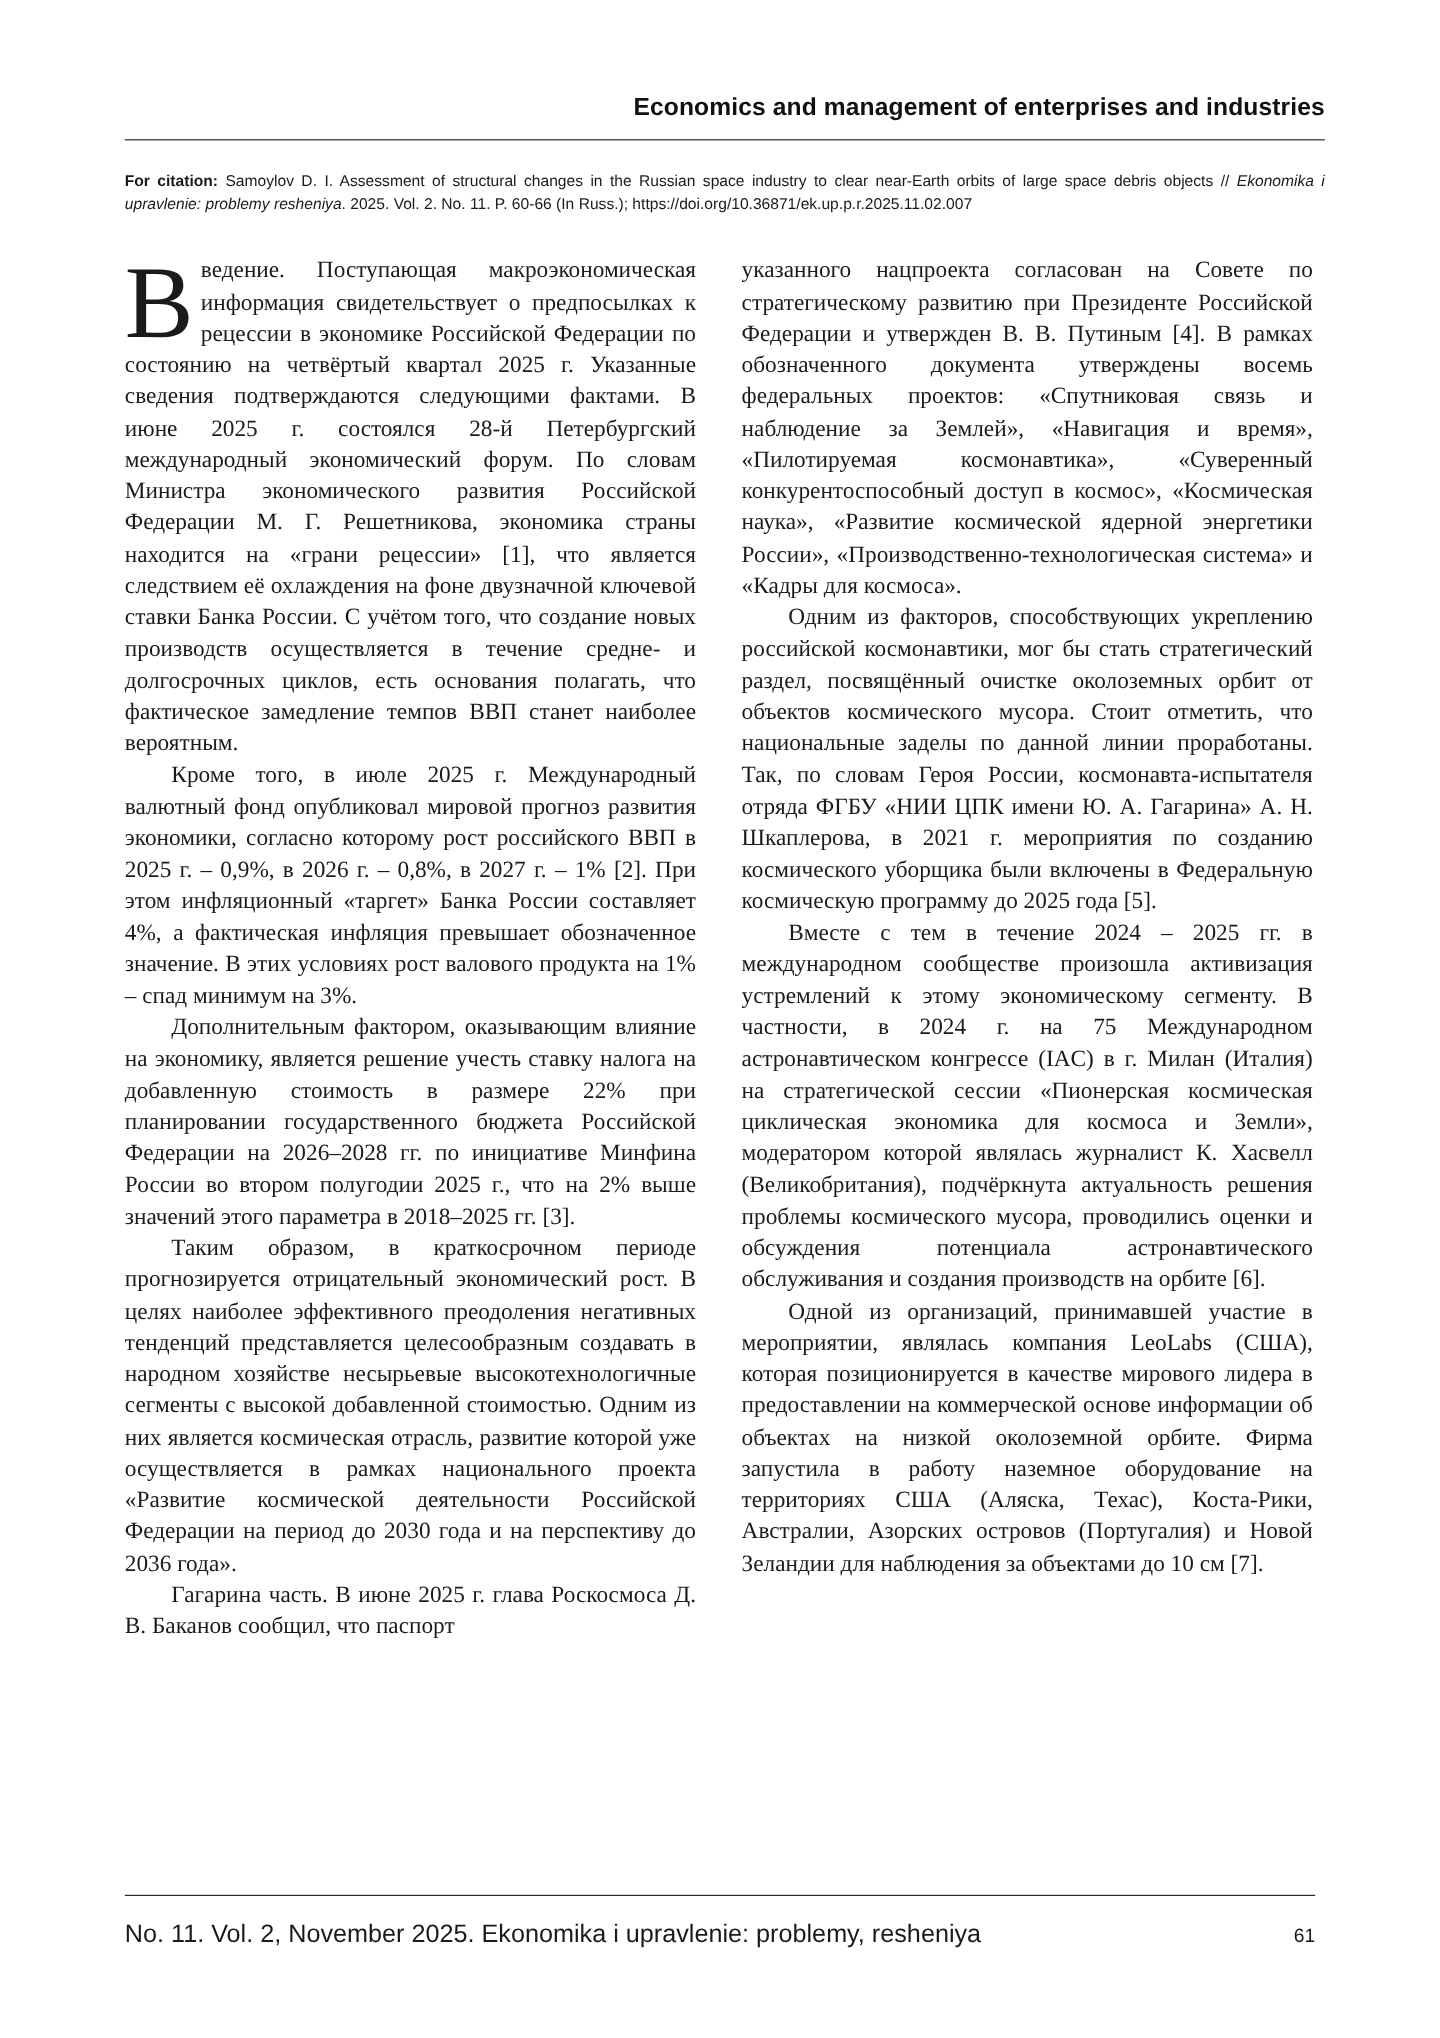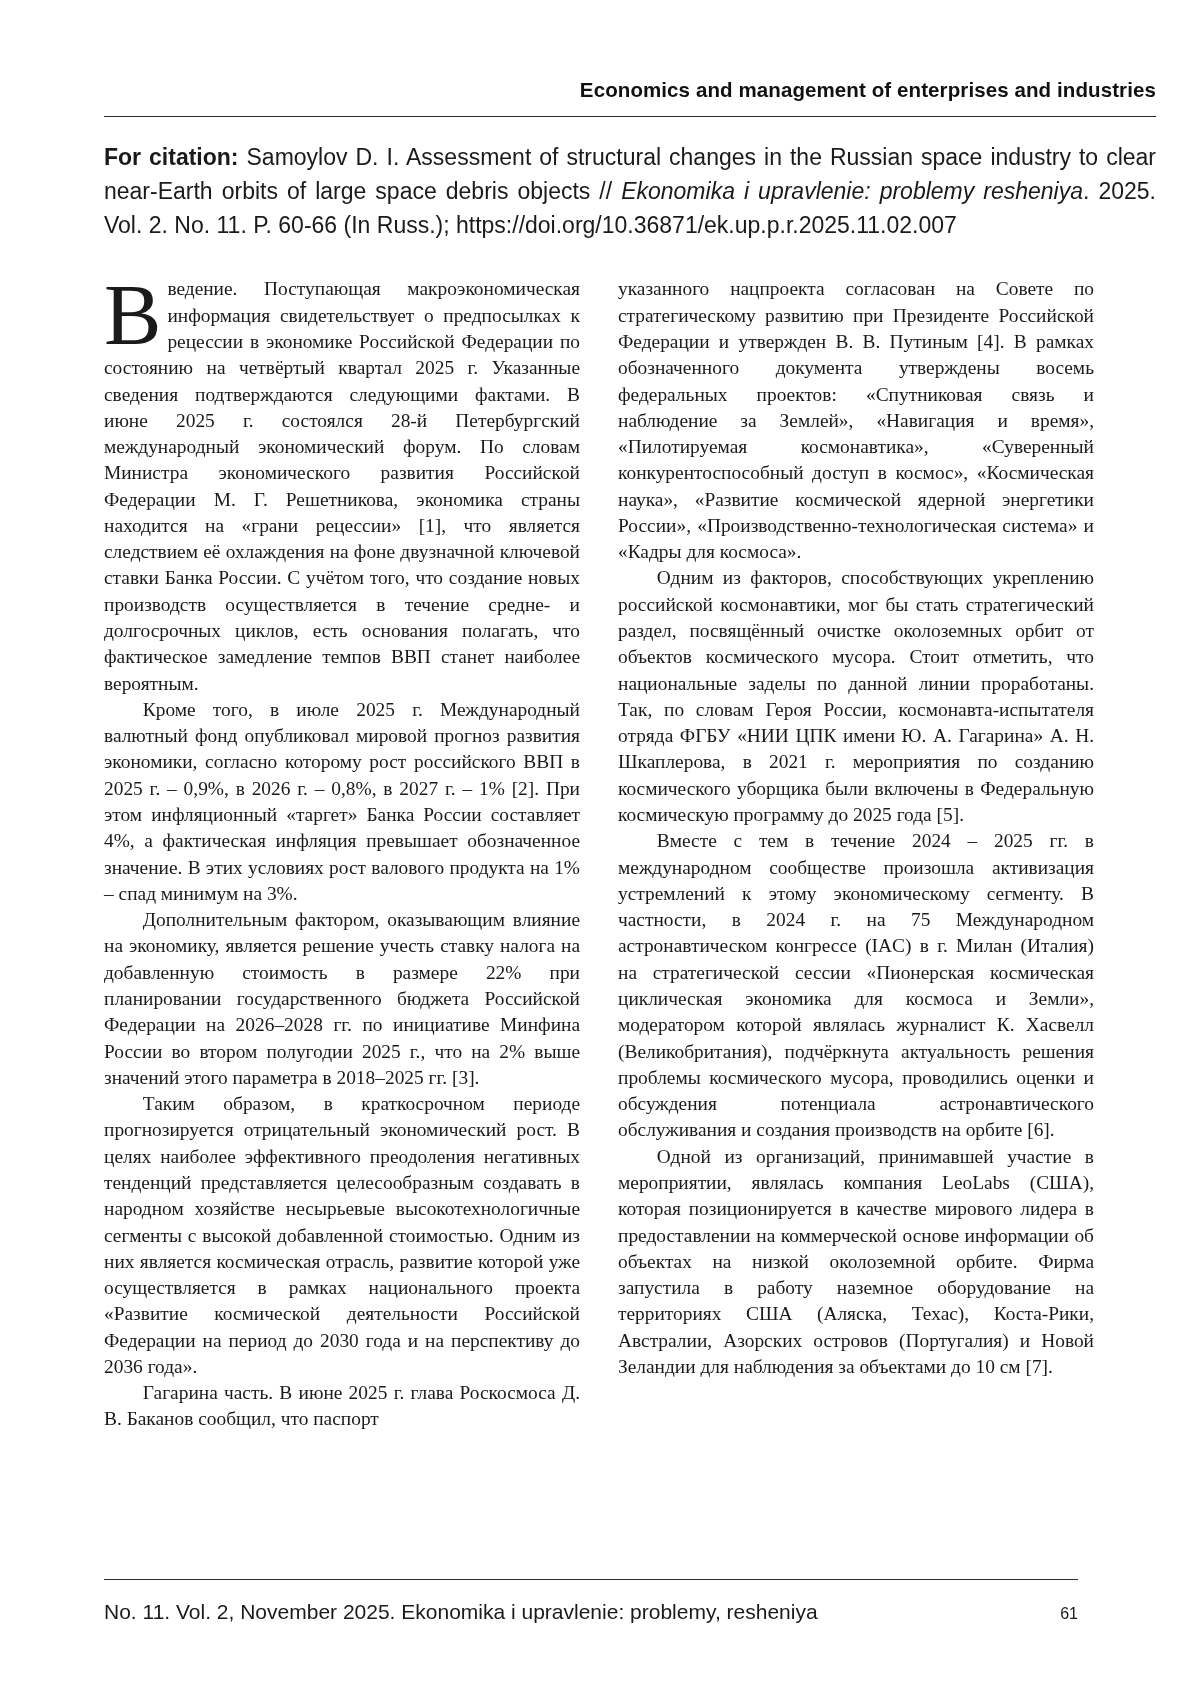--- a/index.html
+++ b/index.html
@@ -11,39 +11,39 @@
     height: 1698px;
     background: #ffffff;
     font-family: "Liberation Serif", serif;
     color: #1a1a1a;
   }
   .page {
     position: relative;
     width: 1200px;
     height: 1698px;
     box-sizing: border-box;
-    padding: 78px 44px 0 104px;
+    padding: 78px 96px 0 104px;
   }
   .running-head {
     text-align: right;
     font-family: "Liberation Sans", sans-serif;
     font-weight: bold;
     font-size: 20.5px;
     letter-spacing: 0.1px;
     color: #111;
     margin: 0 0 14px 0;
   }
   .rule-top {
     border: 0;
     border-top: 1.6px solid #2b2b2b;
     margin: 0 0 24px 0;
   }
   .citation {
     font-family: "Liberation Sans", sans-serif;
-    font-size: 23px;
+    font-size: 13px;
     line-height: 1.47;
     text-align: justify;
     color: #1a1a1a;
     margin-bottom: 34px;
   }
   .citation b {
     font-weight: bold;
   }
   .citation i {
     font-style: italic;
@@ -79,21 +79,21 @@
     padding: 4px 6px 0 0;
     margin-top: 2px;
     font-weight: normal;
   }
   .bold-lead {
     font-weight: normal;
   }
   .footer {
     position: absolute;
     left: 104px;
-    right: 122px;
+    right: 104px;
     bottom: 74px;
   }
   .rule-bottom {
     border: 0;
     border-top: 1.6px solid #2b2b2b;
     margin: 0 0 20px 0;
   }
   .footer-row {
     display: flex;
     justify-content: space-between;

